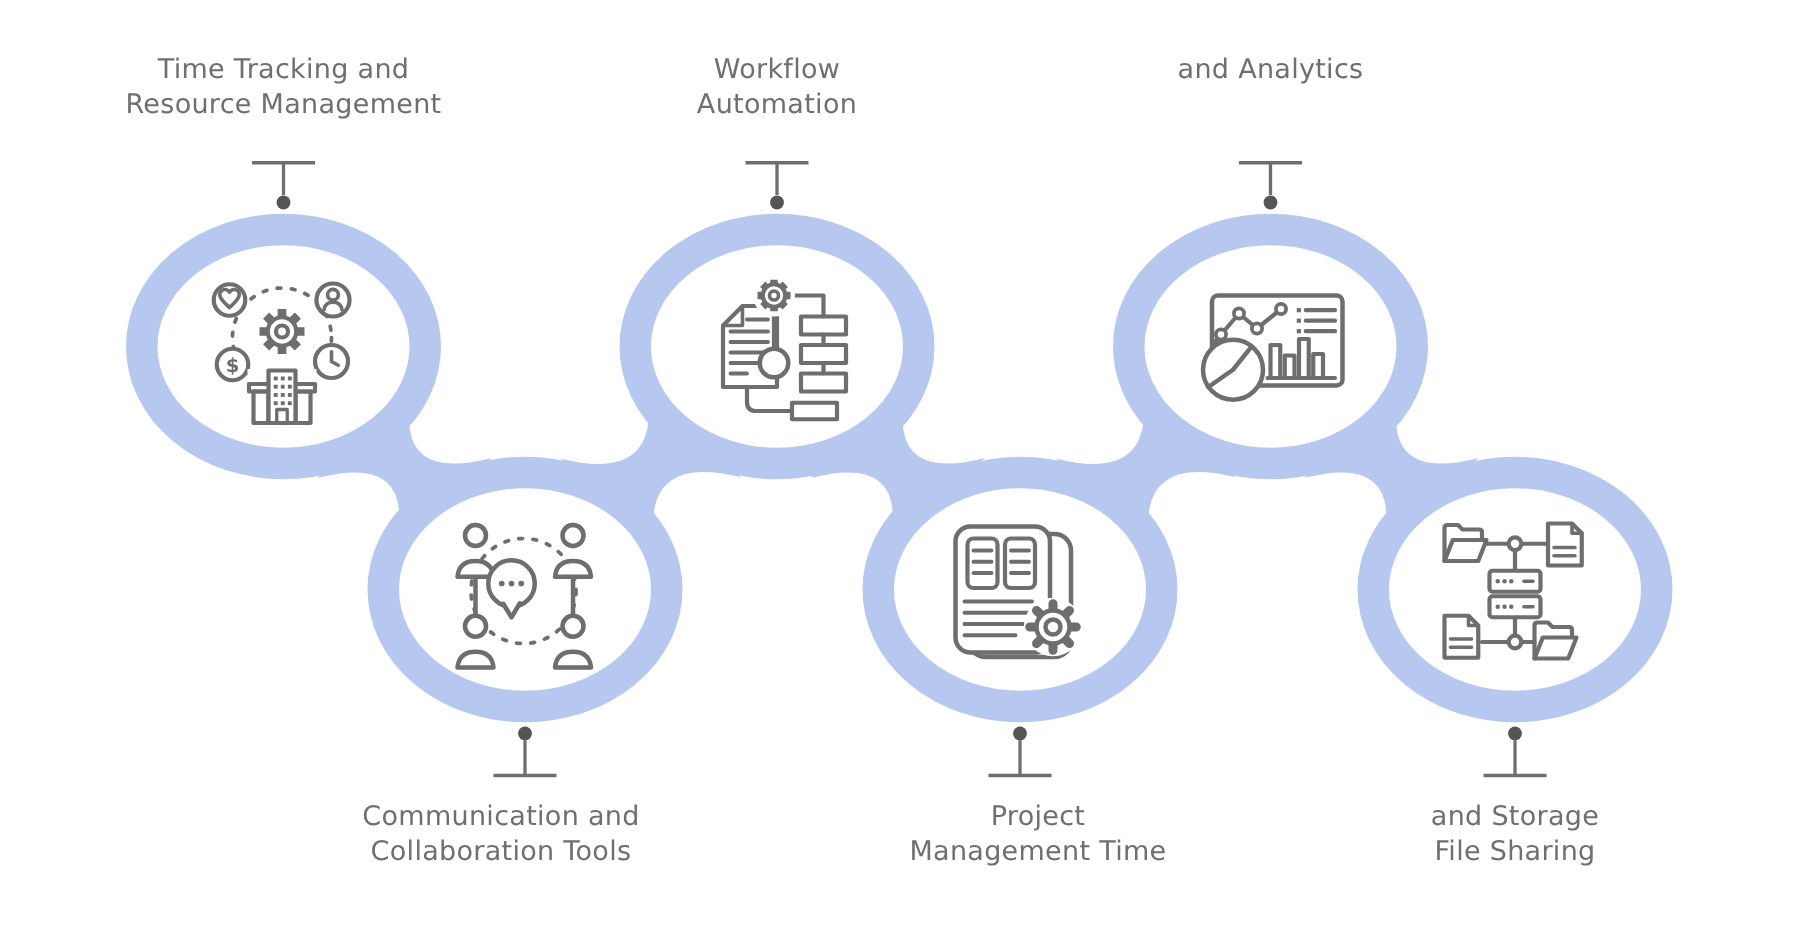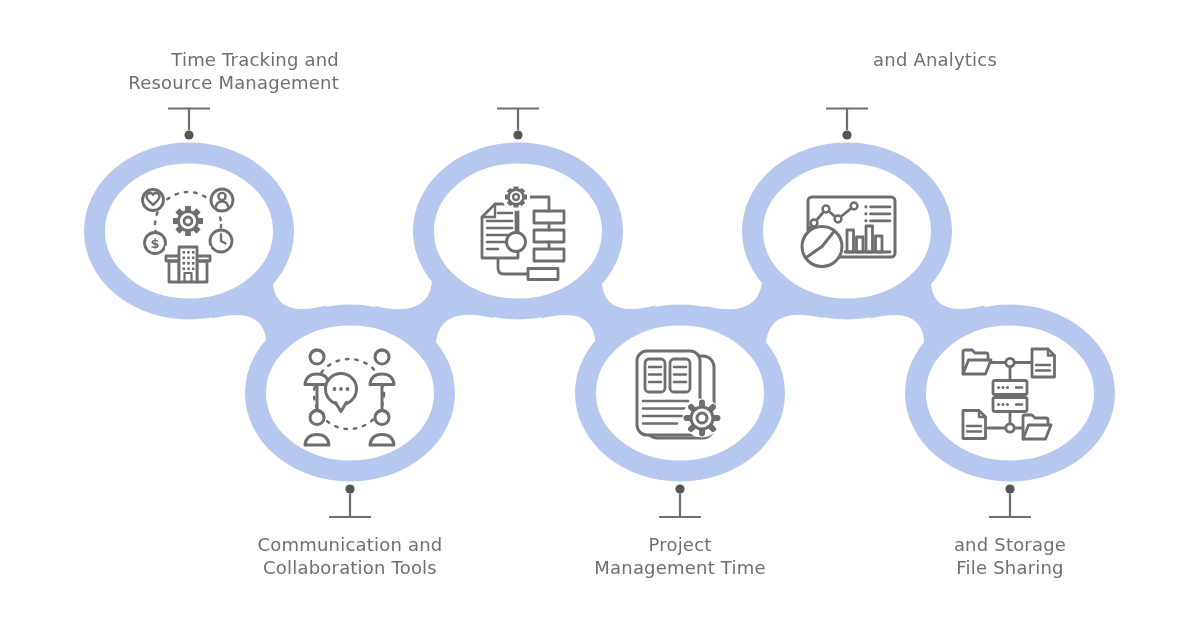--- a/index.html
+++ b/index.html
@@ -29,21 +29,21 @@
   .icf{fill:var(--icon-stroke);stroke:none;}
   .mask{fill:#fff;stroke:none;}
   .dash{stroke:var(--icon-stroke);stroke-width:2.5px;fill:none;stroke-dasharray:2.5 7;stroke-linecap:round;}
   .tick{stroke:var(--icon-stroke);stroke-width:5.8px;fill:none;stroke-linecap:butt;}
   .tickr{stroke:var(--icon-stroke);stroke-width:6px;fill:none;stroke-linecap:round;}
   .dollar{fill:var(--icon-stroke);font:bold 13px "DejaVu Sans",sans-serif;}
   
   .label{position:absolute;width:300px;text-align:center;color:var(--label-text);
          font-size:18px;line-height:23px;letter-spacing:.2px;}
   .label span{display:block;}
-  .label.top{top:48px;text-align:right;}
+  .label.top{top:35px;}
   .label.bottom{top:533px;}
 </style>
 </head>
 <body>
 
 <div class="stage">
 
 <svg width="1200" height="628" viewBox="0 0 1200 628">
 
   <g>
@@ -255,28 +255,32 @@
 
     <path class="ic" d="M63 96 V74 Q63 72 65 72 H72 L75 75 H86 Q88 75 88 77 V82"></path>
     <path class="icw" d="M63 96 L68.5 82 H91 L85.5 96 Z"></path>
   </g>
 </svg>
 
   <div class="label top" style="left:39px">
     <span>Time Tracking and</span>
       <span>Resource Management</span>
   </div>
+  <div class="label top" style="left:368px">
+    <span>Workflow</span>
+      <span>Automation</span>
+  </div>
   <div class="label top" style="left:697px">
       <span>and Analytics</span>
   </div>
-  <div class="label bottom" style="left:200px">
+  <div class="label bottom" style="left:184px">
     <span>Communication and</span>
       <span>Collaboration Tools</span>
   </div>
-  <div class="label bottom" style="left:530px">
+  <div class="label bottom" style="left:542px">
     <span>Project</span>
       <span>Management Time</span>
   </div>
   <div class="label bottom" style="left:860px">
     <span>and Storage</span>
       <span>File Sharing</span>
   </div>
 </div>
 
 </body></html>

